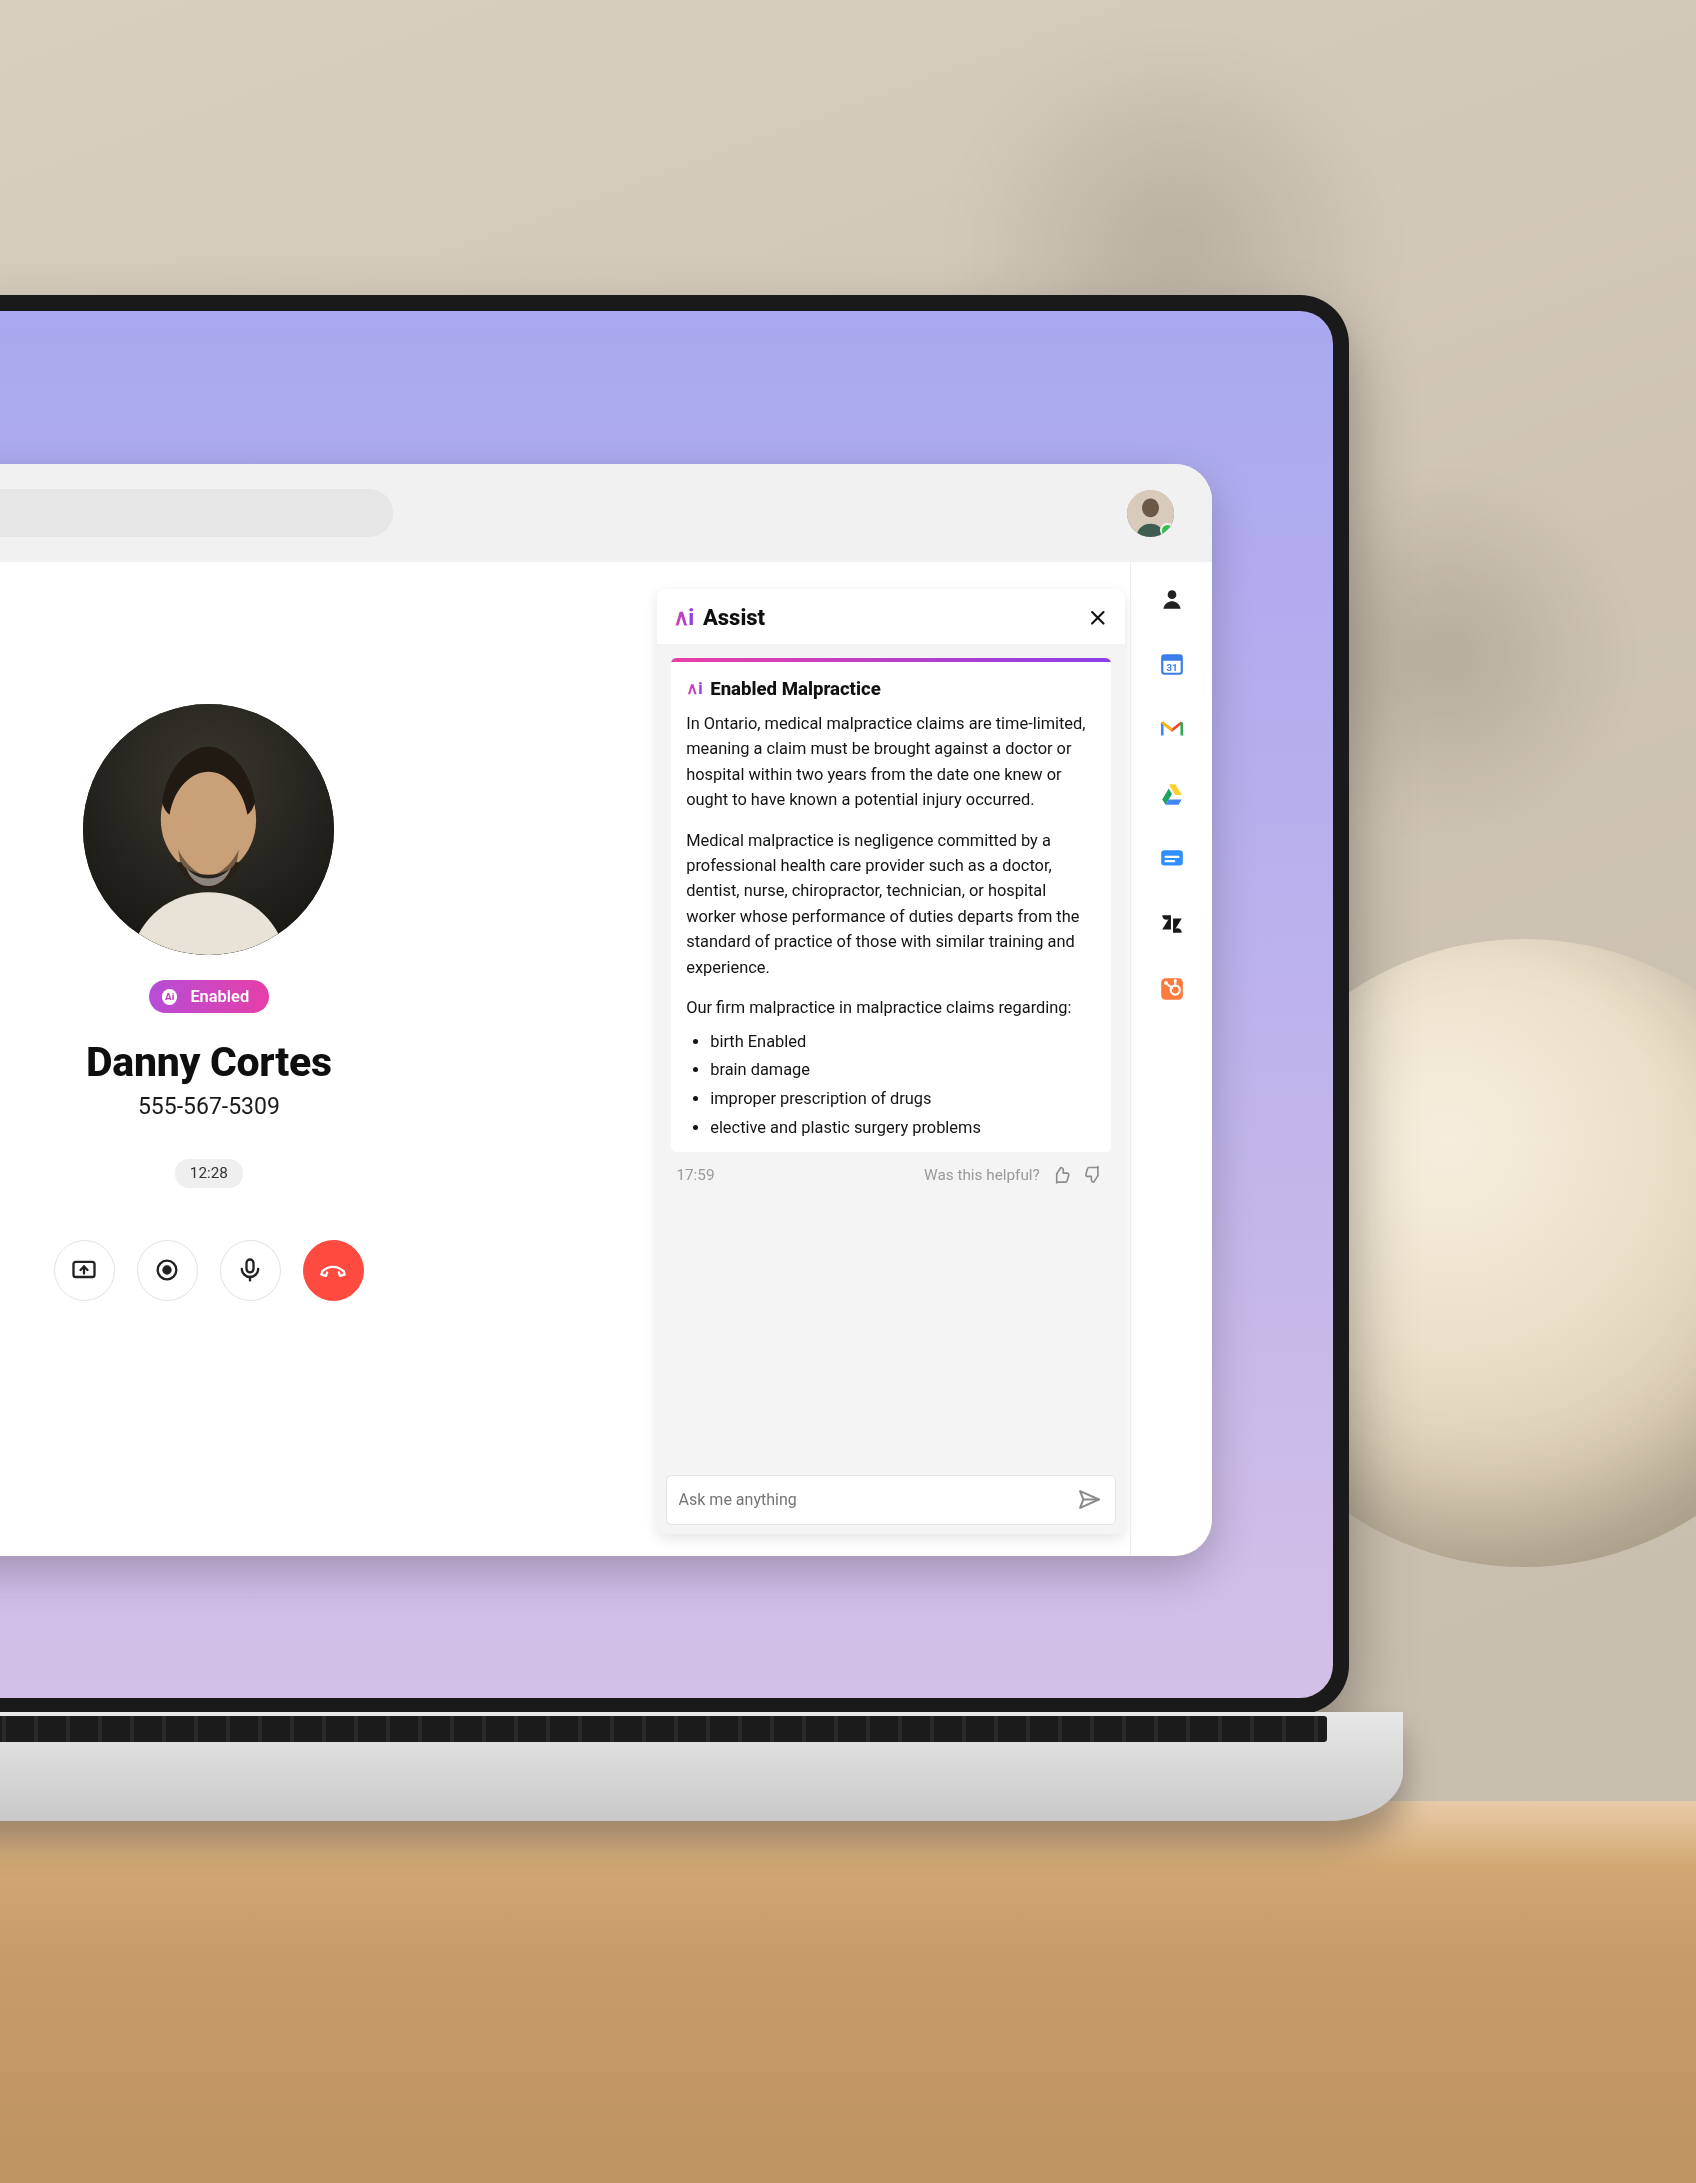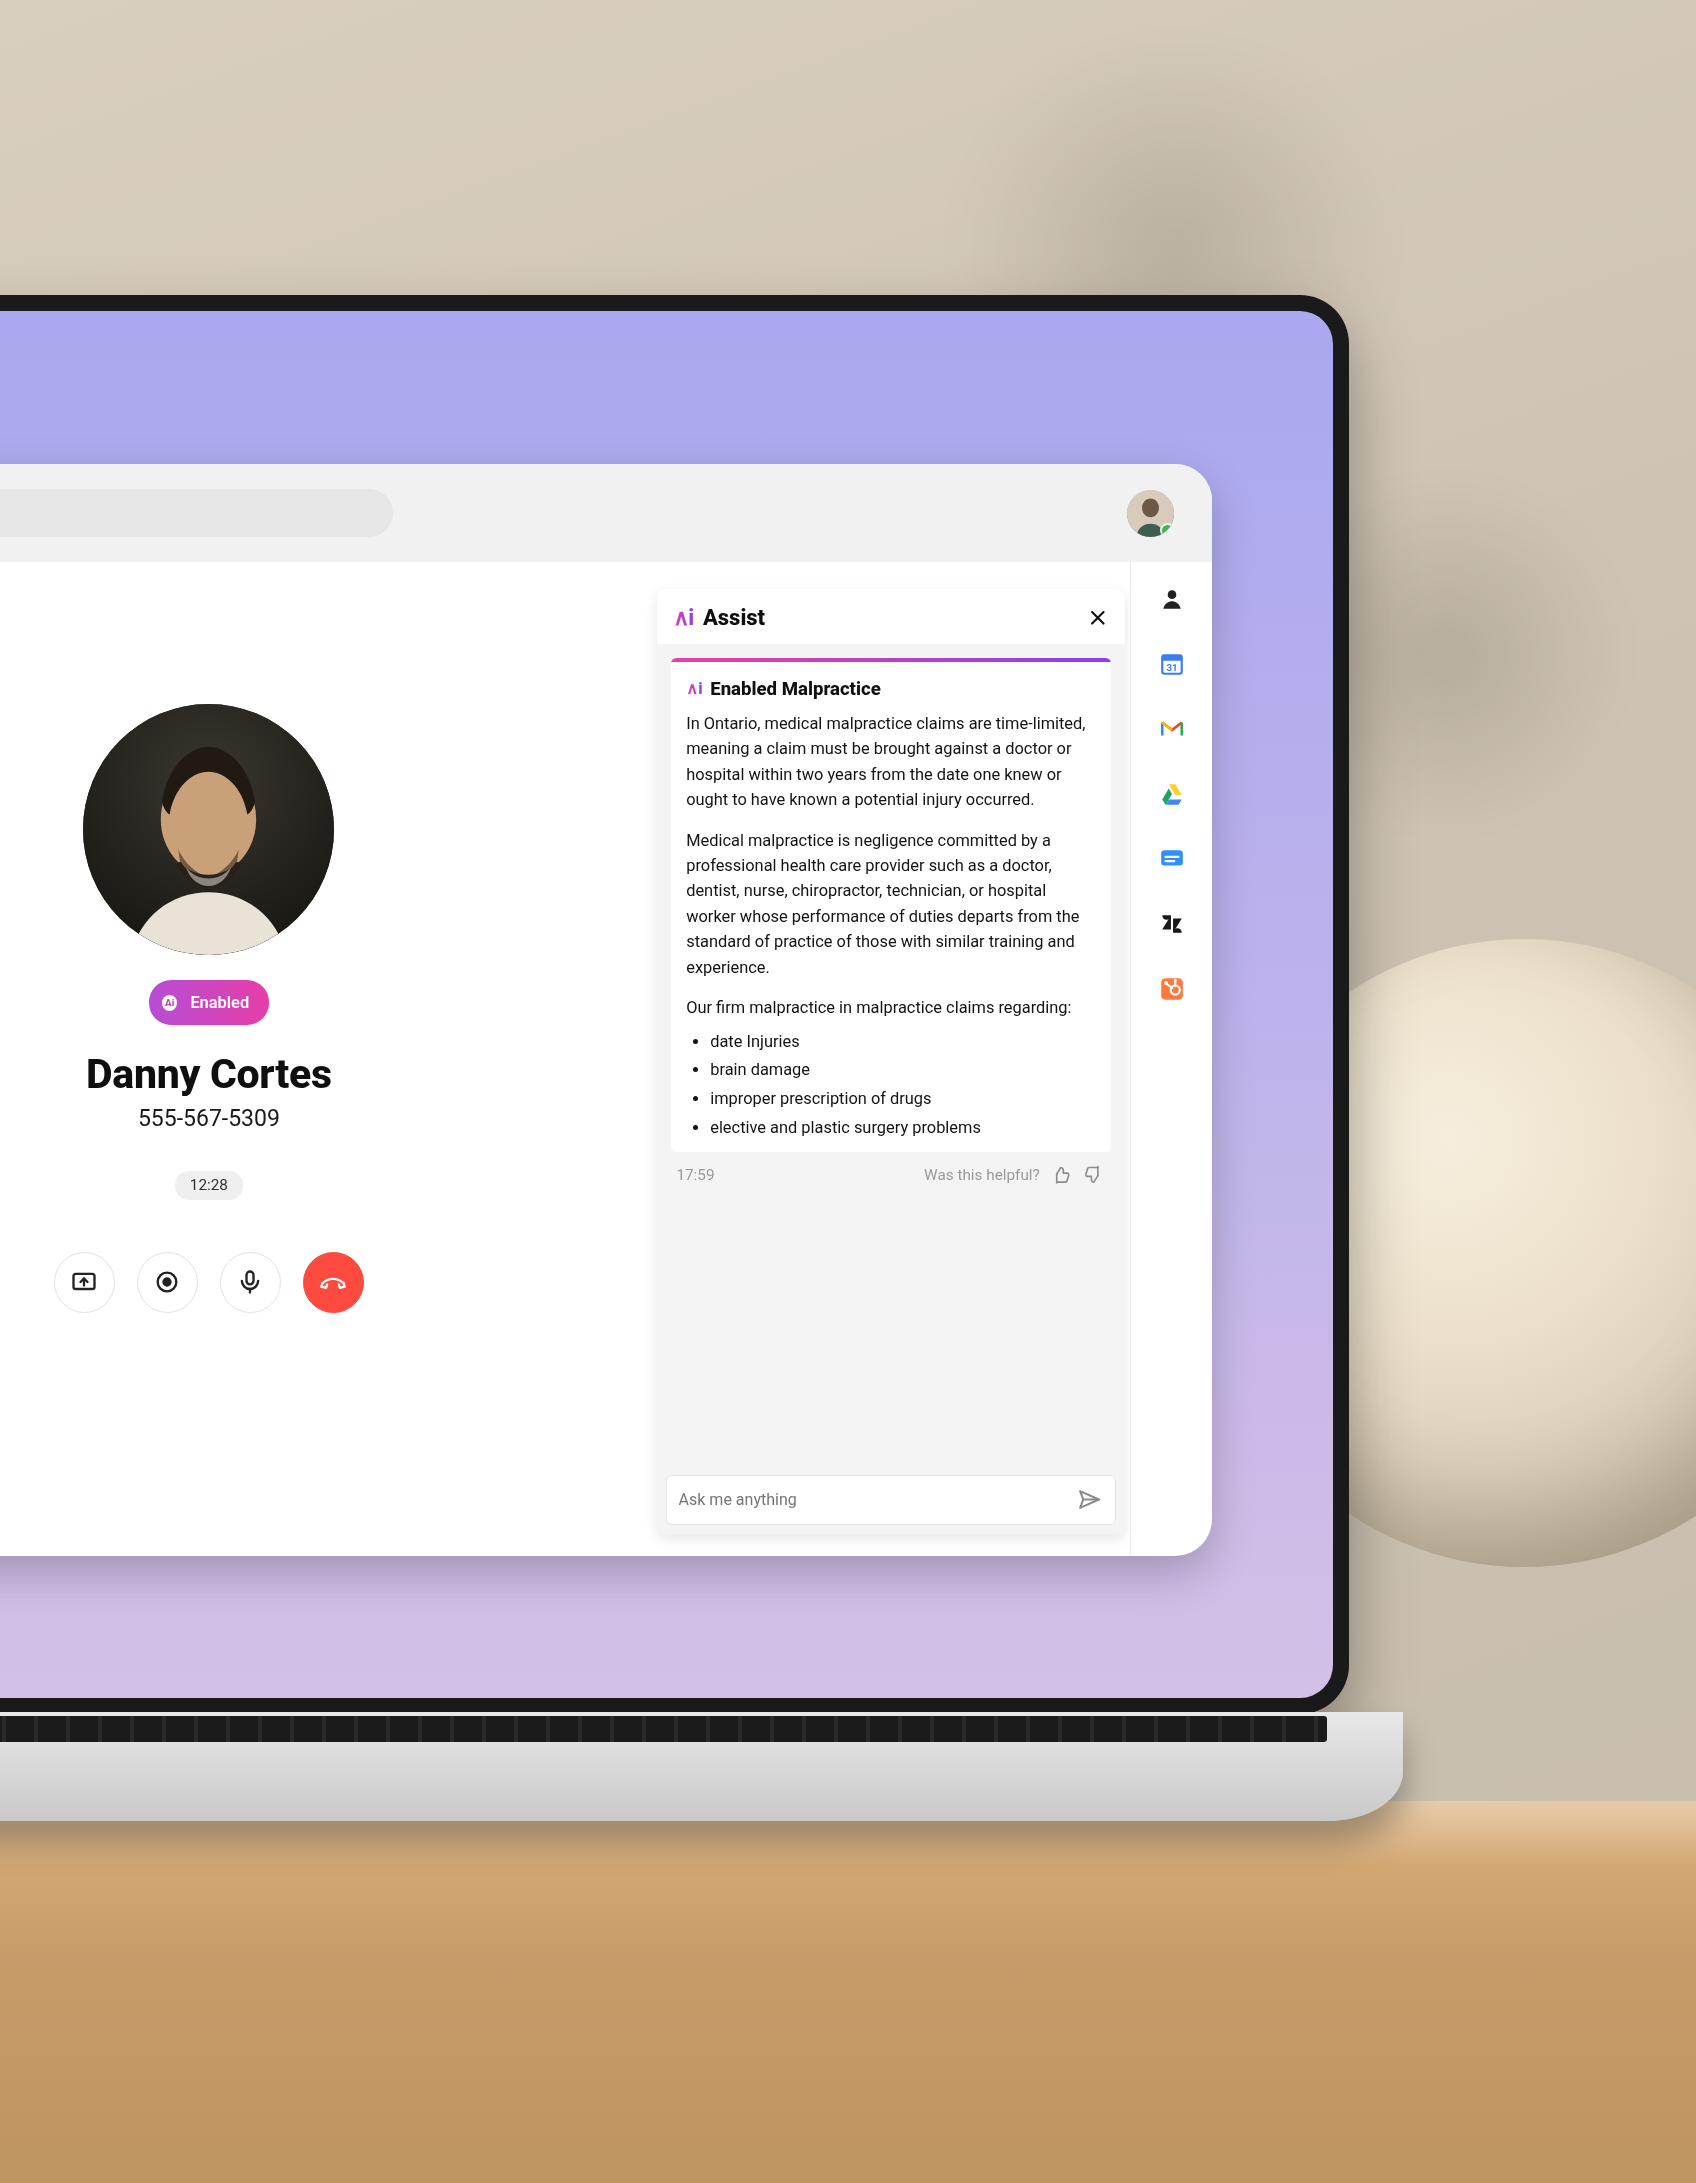--- a/index.html
+++ b/index.html
@@ -158,21 +158,21 @@
     }
     .contact-photo {
       width: 251px; height: 251px; border-radius: 50%;
       background: radial-gradient(circle at 50% 20%, #3d3a36, #1f1e1c);
       position: relative; overflow: hidden;
     }
     .contact-photo svg { width: 100%; height: 100%; display: block; }
 
     .ai-pill {
       margin-top: 25px;
-      height: 45px; padding: 0 19.6px 0 13px;
+      height: 33px; padding: 0 19.6px 0 13px;
       background: linear-gradient(90deg, #b74dd6, #e63ea8);
       border-radius: 22px;
       color: #fff; font-weight: 600; font-size: 16.4px;
       display: inline-flex; align-items: center; gap: 13px;
     }
     .ai-pill .ai-mark {
       width: 15.3px; height: 15.3px; border-radius: 50%; background: #fff;
       display: inline-flex; align-items: center; justify-content: center;
       color: #c73fb9; font-weight: 800; font-size: 9.8px;
     }
@@ -417,21 +417,21 @@
                   <div class="topic-stripe"></div>
                   <div class="topic-title-row">
                     <span class="topic-mark">∧i</span>
                     <span class="topic-title">Enabled Malpractice</span>
                   </div>
                   <div class="topic-text">
                     <p>In Ontario, medical malpractice claims are time-limited, meaning a claim must be brought against a doctor or hospital within two years from the date one knew or ought to have known a potential injury occurred.</p>
                     <p>Medical malpractice is negligence committed by a professional health care provider such as a doctor, dentist, nurse, chiropractor, technician, or hospital worker whose performance of duties departs from the standard of practice of those with similar training and experience.</p>
                     <p>Our firm malpractice in malpractice claims regarding:</p>
                     <ul>
-                      <li>date Injuries</li>
+                      <li>birth Enabled</li>
                       <li>brain damage</li>
                       <li>improper prescription of drugs</li>
                       <li>elective and plastic surgery problems</li>
                     </ul>
                   </div>
                 </div>
 
                 <div class="assist-meta">
                   <span>17:59</span>
                   <div class="assist-meta-right">

